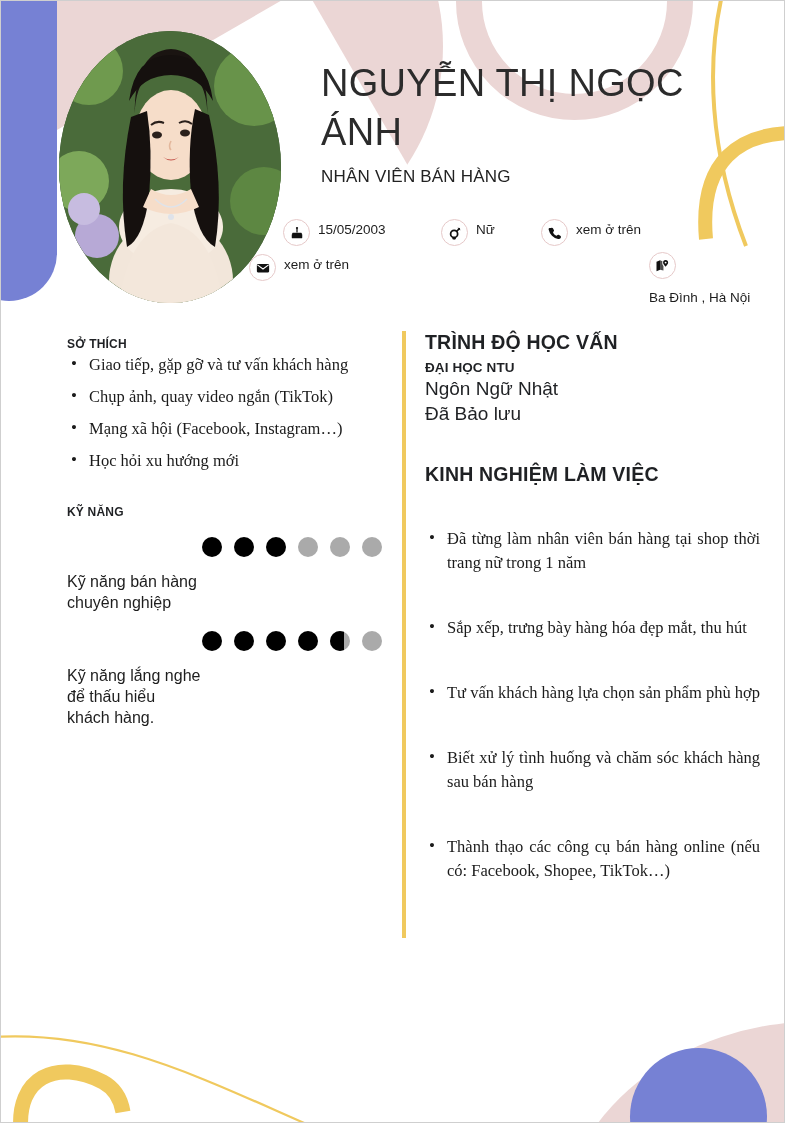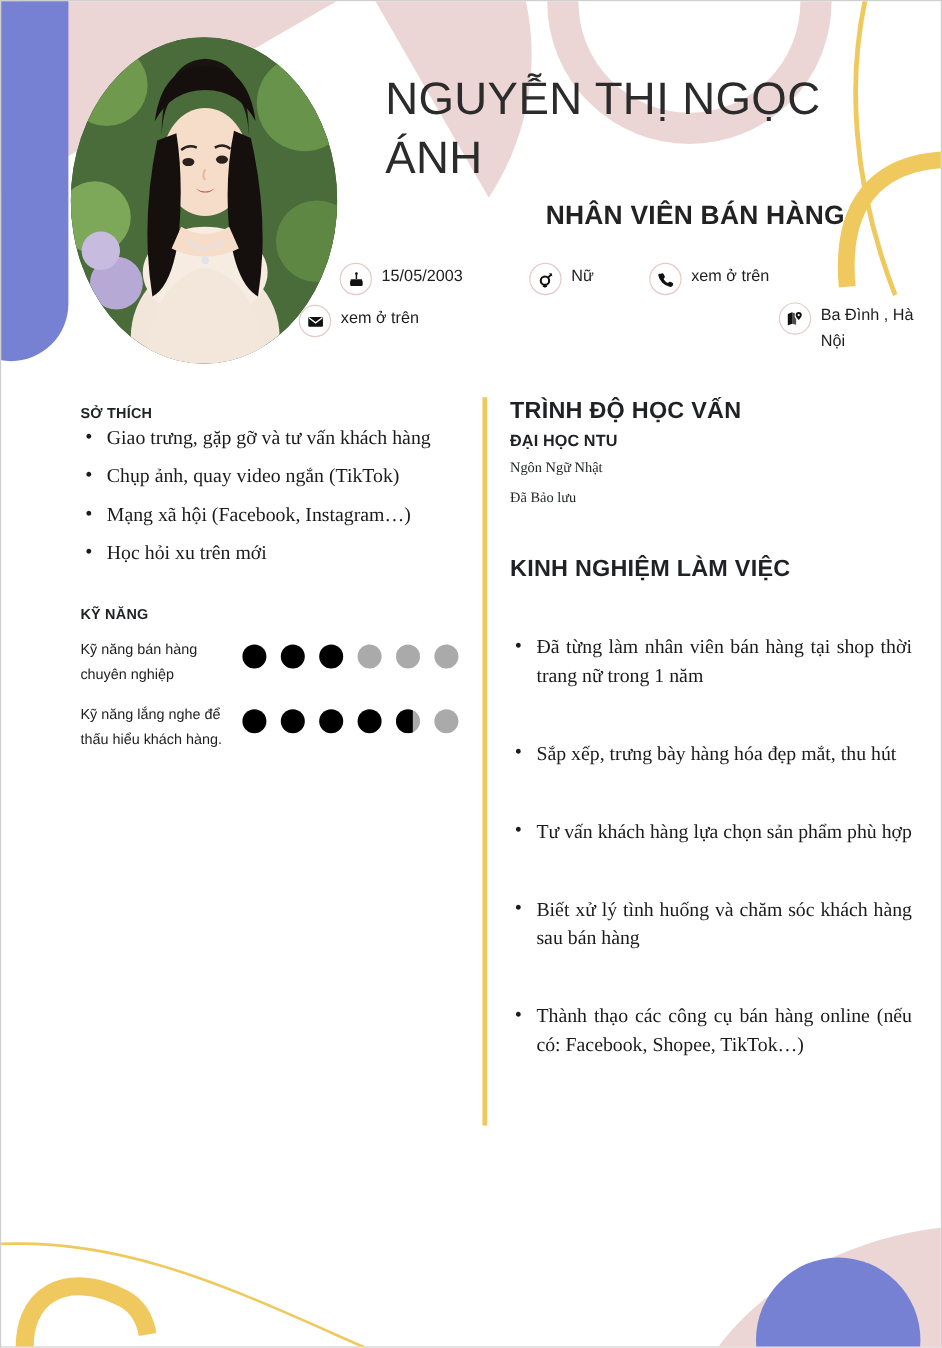--- a/index.html
+++ b/index.html
@@ -98,23 +98,23 @@
     font-size: 38px;
     line-height: 49px;
     color: #2b2b2b;
     font-weight: 400;
     letter-spacing: .3px;
   }
   .job-title {
     position: absolute;
     left: 320px; top: 166px;
     width: 383px;
-    text-align: right;
-    font-size: 22px;
-    font-weight: bold;
+    text-align: left;
+    font-size: 17px;
+    font-weight: normal;
     color: #222;
     letter-spacing: .2px;
   }
 
   
   .contact-item {
     position: absolute;
     display: flex;
     align-items: flex-start;
     gap: 8px;
@@ -129,21 +129,21 @@
     border: 1px solid #e6c9c9;
     display: flex; align-items: center; justify-content: center;
     background: #fff;
   }
   .ic-circle svg { display: block; }
 
   .c-dob  { left: 282px; top: 218px; }
   .c-gen  { left: 440px; top: 218px; justify-content: center; }
   .c-tel  { left: 540px; top: 218px; }
   .c-mail { left: 248px; top: 253px; }
-  .c-addr { left: 648px; top: 251px; width: 130px; }
+  .c-addr { left: 648px; top: 251px; width: 130px; flex-direction: column; }
 
   
   .divider {
     position: absolute;
     left: 401px; top: 330px;
     width: 4px; height: 607px;
     background: #f0c95e;
   }
   .col-left  { position: absolute; left: 66px;  top: 336px; width: 320px; }
   .col-right { position: absolute; left: 424px; top: 330px; width: 335px; }
@@ -185,23 +185,24 @@
 
   
   .skills-head { margin-top: 32px; }
   .skill-row {
     display: flex;
     align-items: flex-start;
     margin-top: 12px;
   }
   .skill-label {
     width: 135px;
-    font-size: 12px;
+    font-size: 16px;
     line-height: 21px;
     color: #1d1d1d;
+    margin-top: 40px;
   }
   .dots {
     display: flex;
     gap: 12px;
     padding-top: 6px;
   }
   .dot {
     width: 20px; height: 20px;
     border-radius: 50%;
     background: #aaaaaa;
@@ -218,25 +219,24 @@
 
   
   .entry-org {
     font-size: 13.5px;
     font-weight: bold;
     color: #1f2124;
     margin-top: 6px;
     letter-spacing: .1px;
   }
   .entry-line {
-    font-size: 12px;
+    font-size: 19px;
     color: #1f2124;
     line-height: 22px;
     margin-top: 3px;
-    font-family: Liberation Serif, serif;
   }
   .exp-head { margin-top: 38px; }
   .exp-list { margin-top: 28px; }
   .exp-list li { margin-bottom: 11px; margin-top: 41px; }
 </style>
 </head>
 <body>
 
 <div class="page">
 
@@ -349,24 +349,24 @@
       </span>
       <span>Ba Đình , Hà Nội</span>
     </div>
   </div>
 
   <div class="divider"></div>
 
   <div class="col-left">
     <h2 class="sec-title">SỞ THÍCH</h2>
     <ul class="bullets hobbies-list">
-      <li>Giao trưng, gặp gỡ và tư vấn khách hàng</li>
+      <li>Giao tiếp, gặp gỡ và tư vấn khách hàng</li>
       <li>Chụp ảnh, quay video ngắn (TikTok)</li>
       <li>Mạng xã hội (Facebook, Instagram…)</li>
-      <li>Học hỏi xu trên mới</li>
+      <li>Học hỏi xu hướng mới</li>
     </ul>
 
     <h2 class="sec-title skills-head">KỸ NĂNG</h2>
 
     <div class="skill-row">
       <div class="skill-label">Kỹ năng bán hàng chuyên nghiệp</div>
       <div class="dots">
           <span class="dot full"></span>
           <span class="dot full"></span>
           <span class="dot full"></span>

